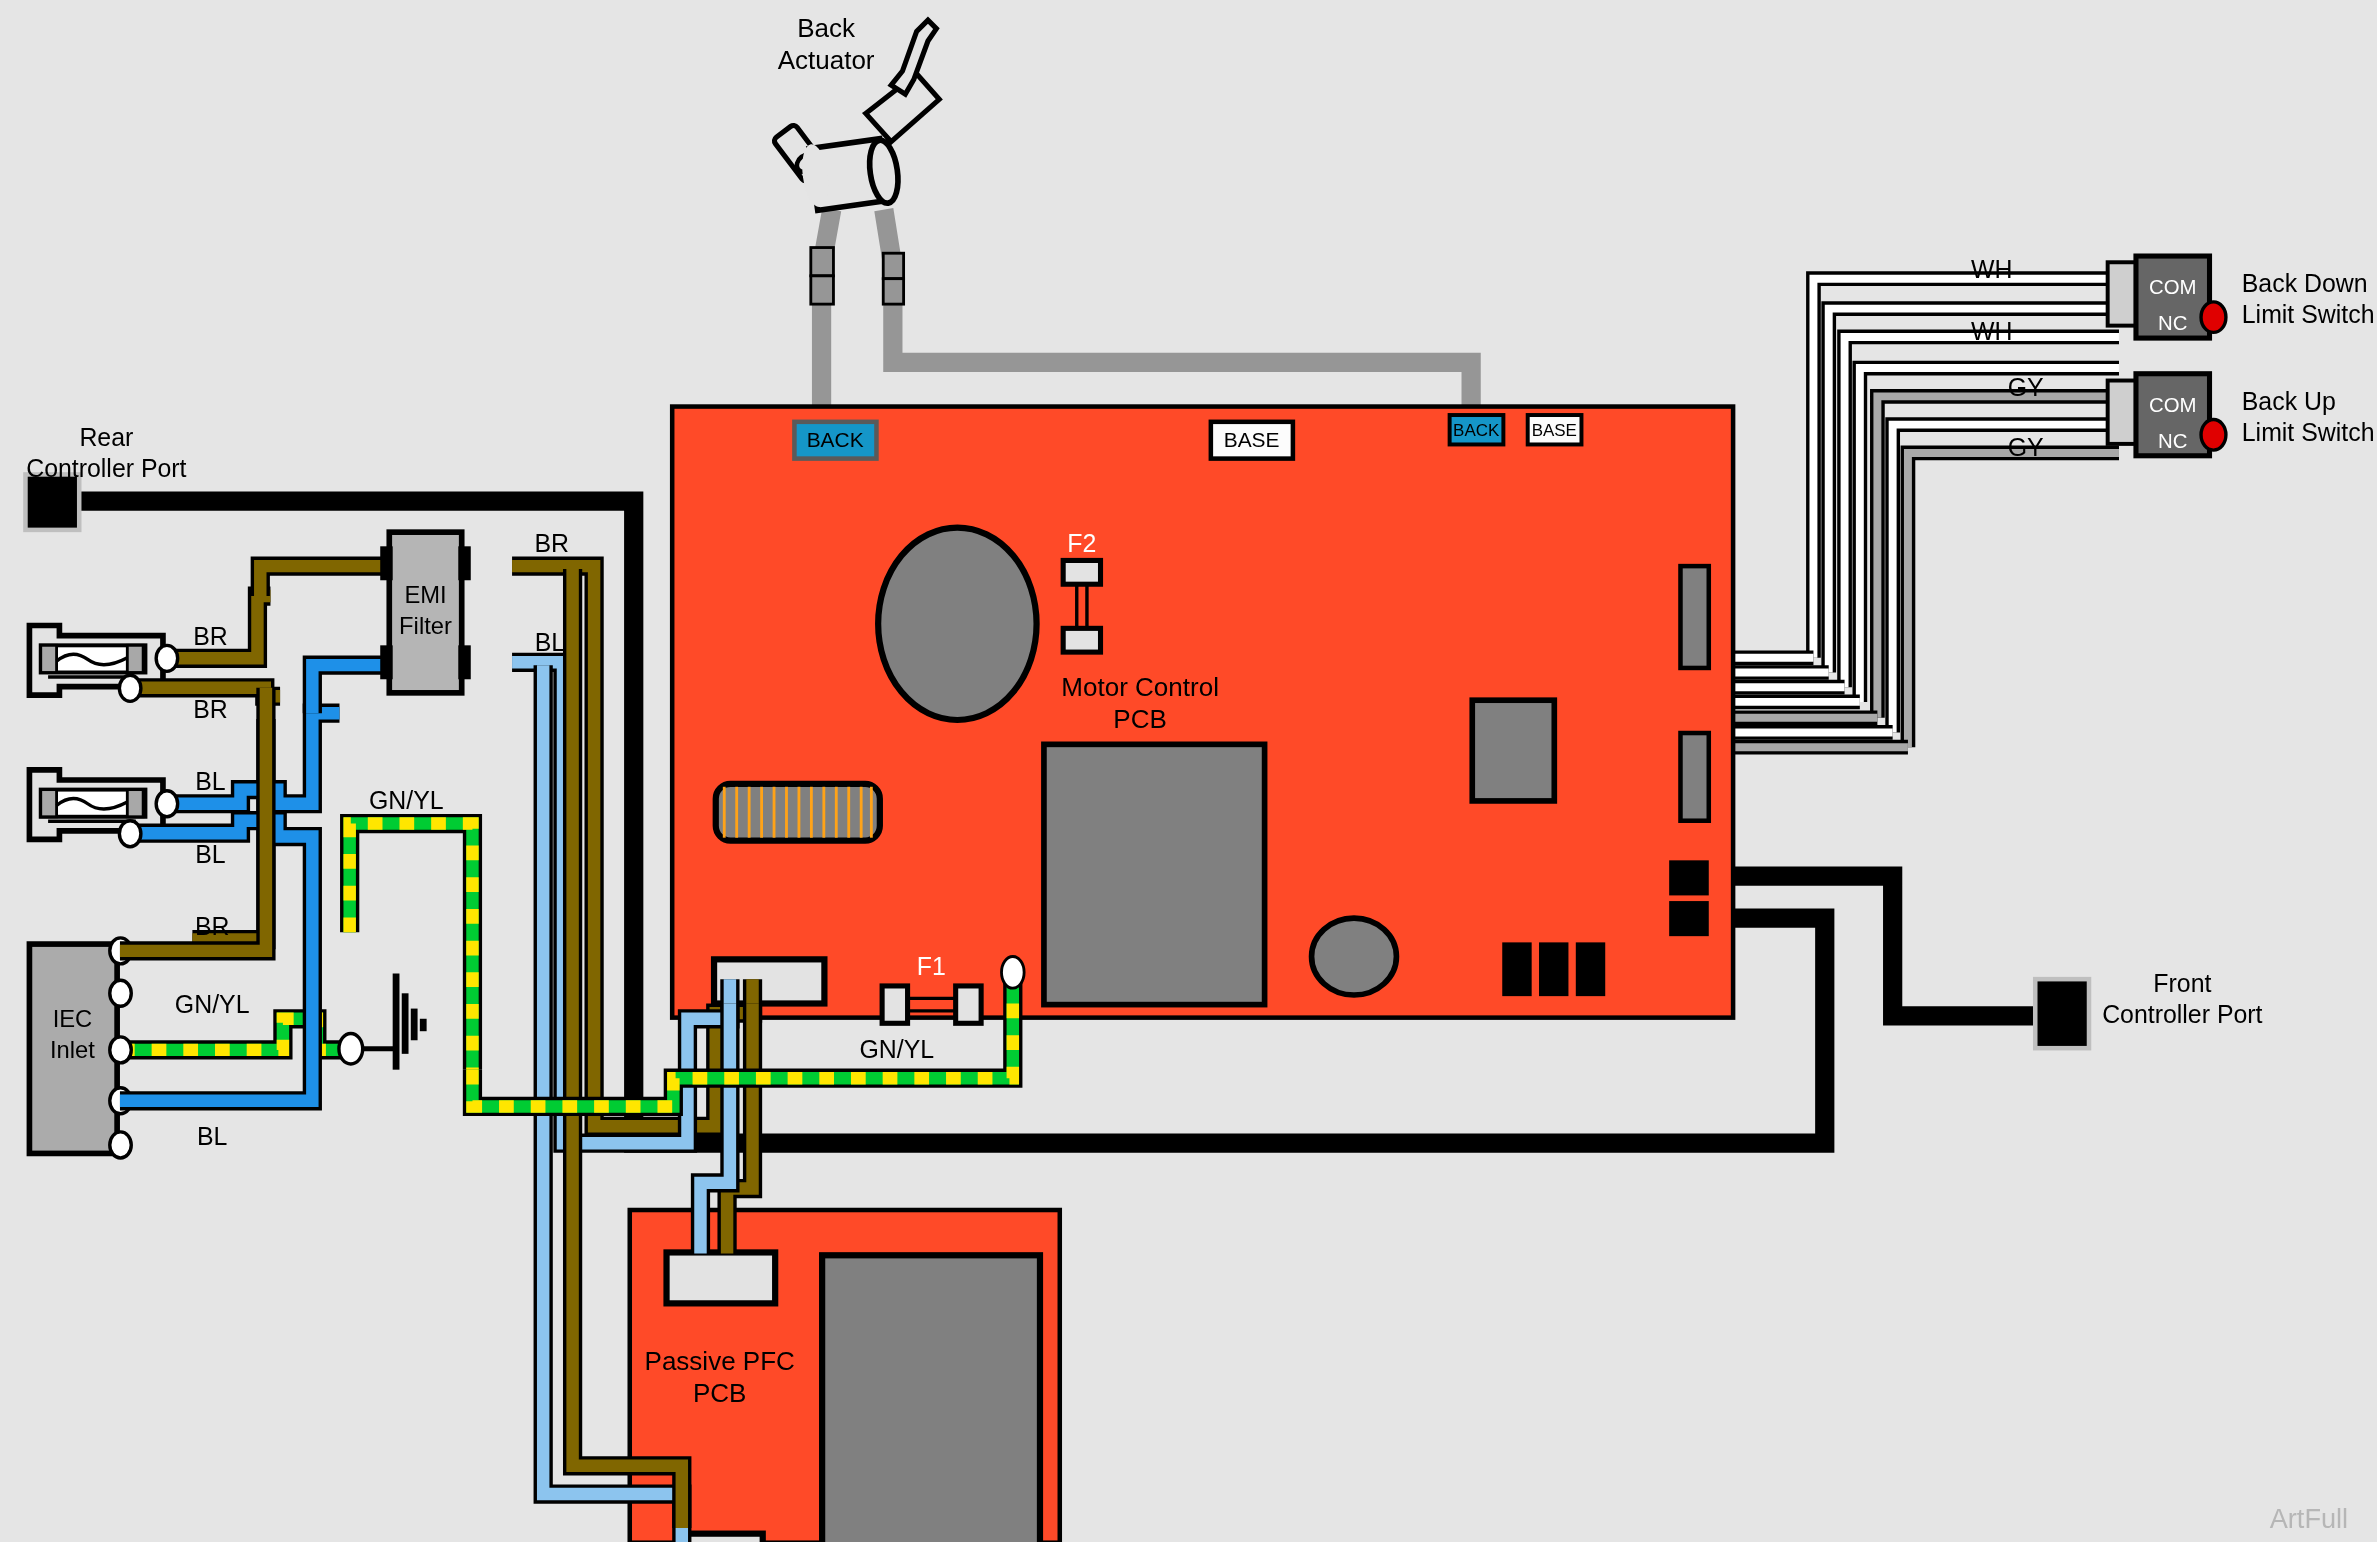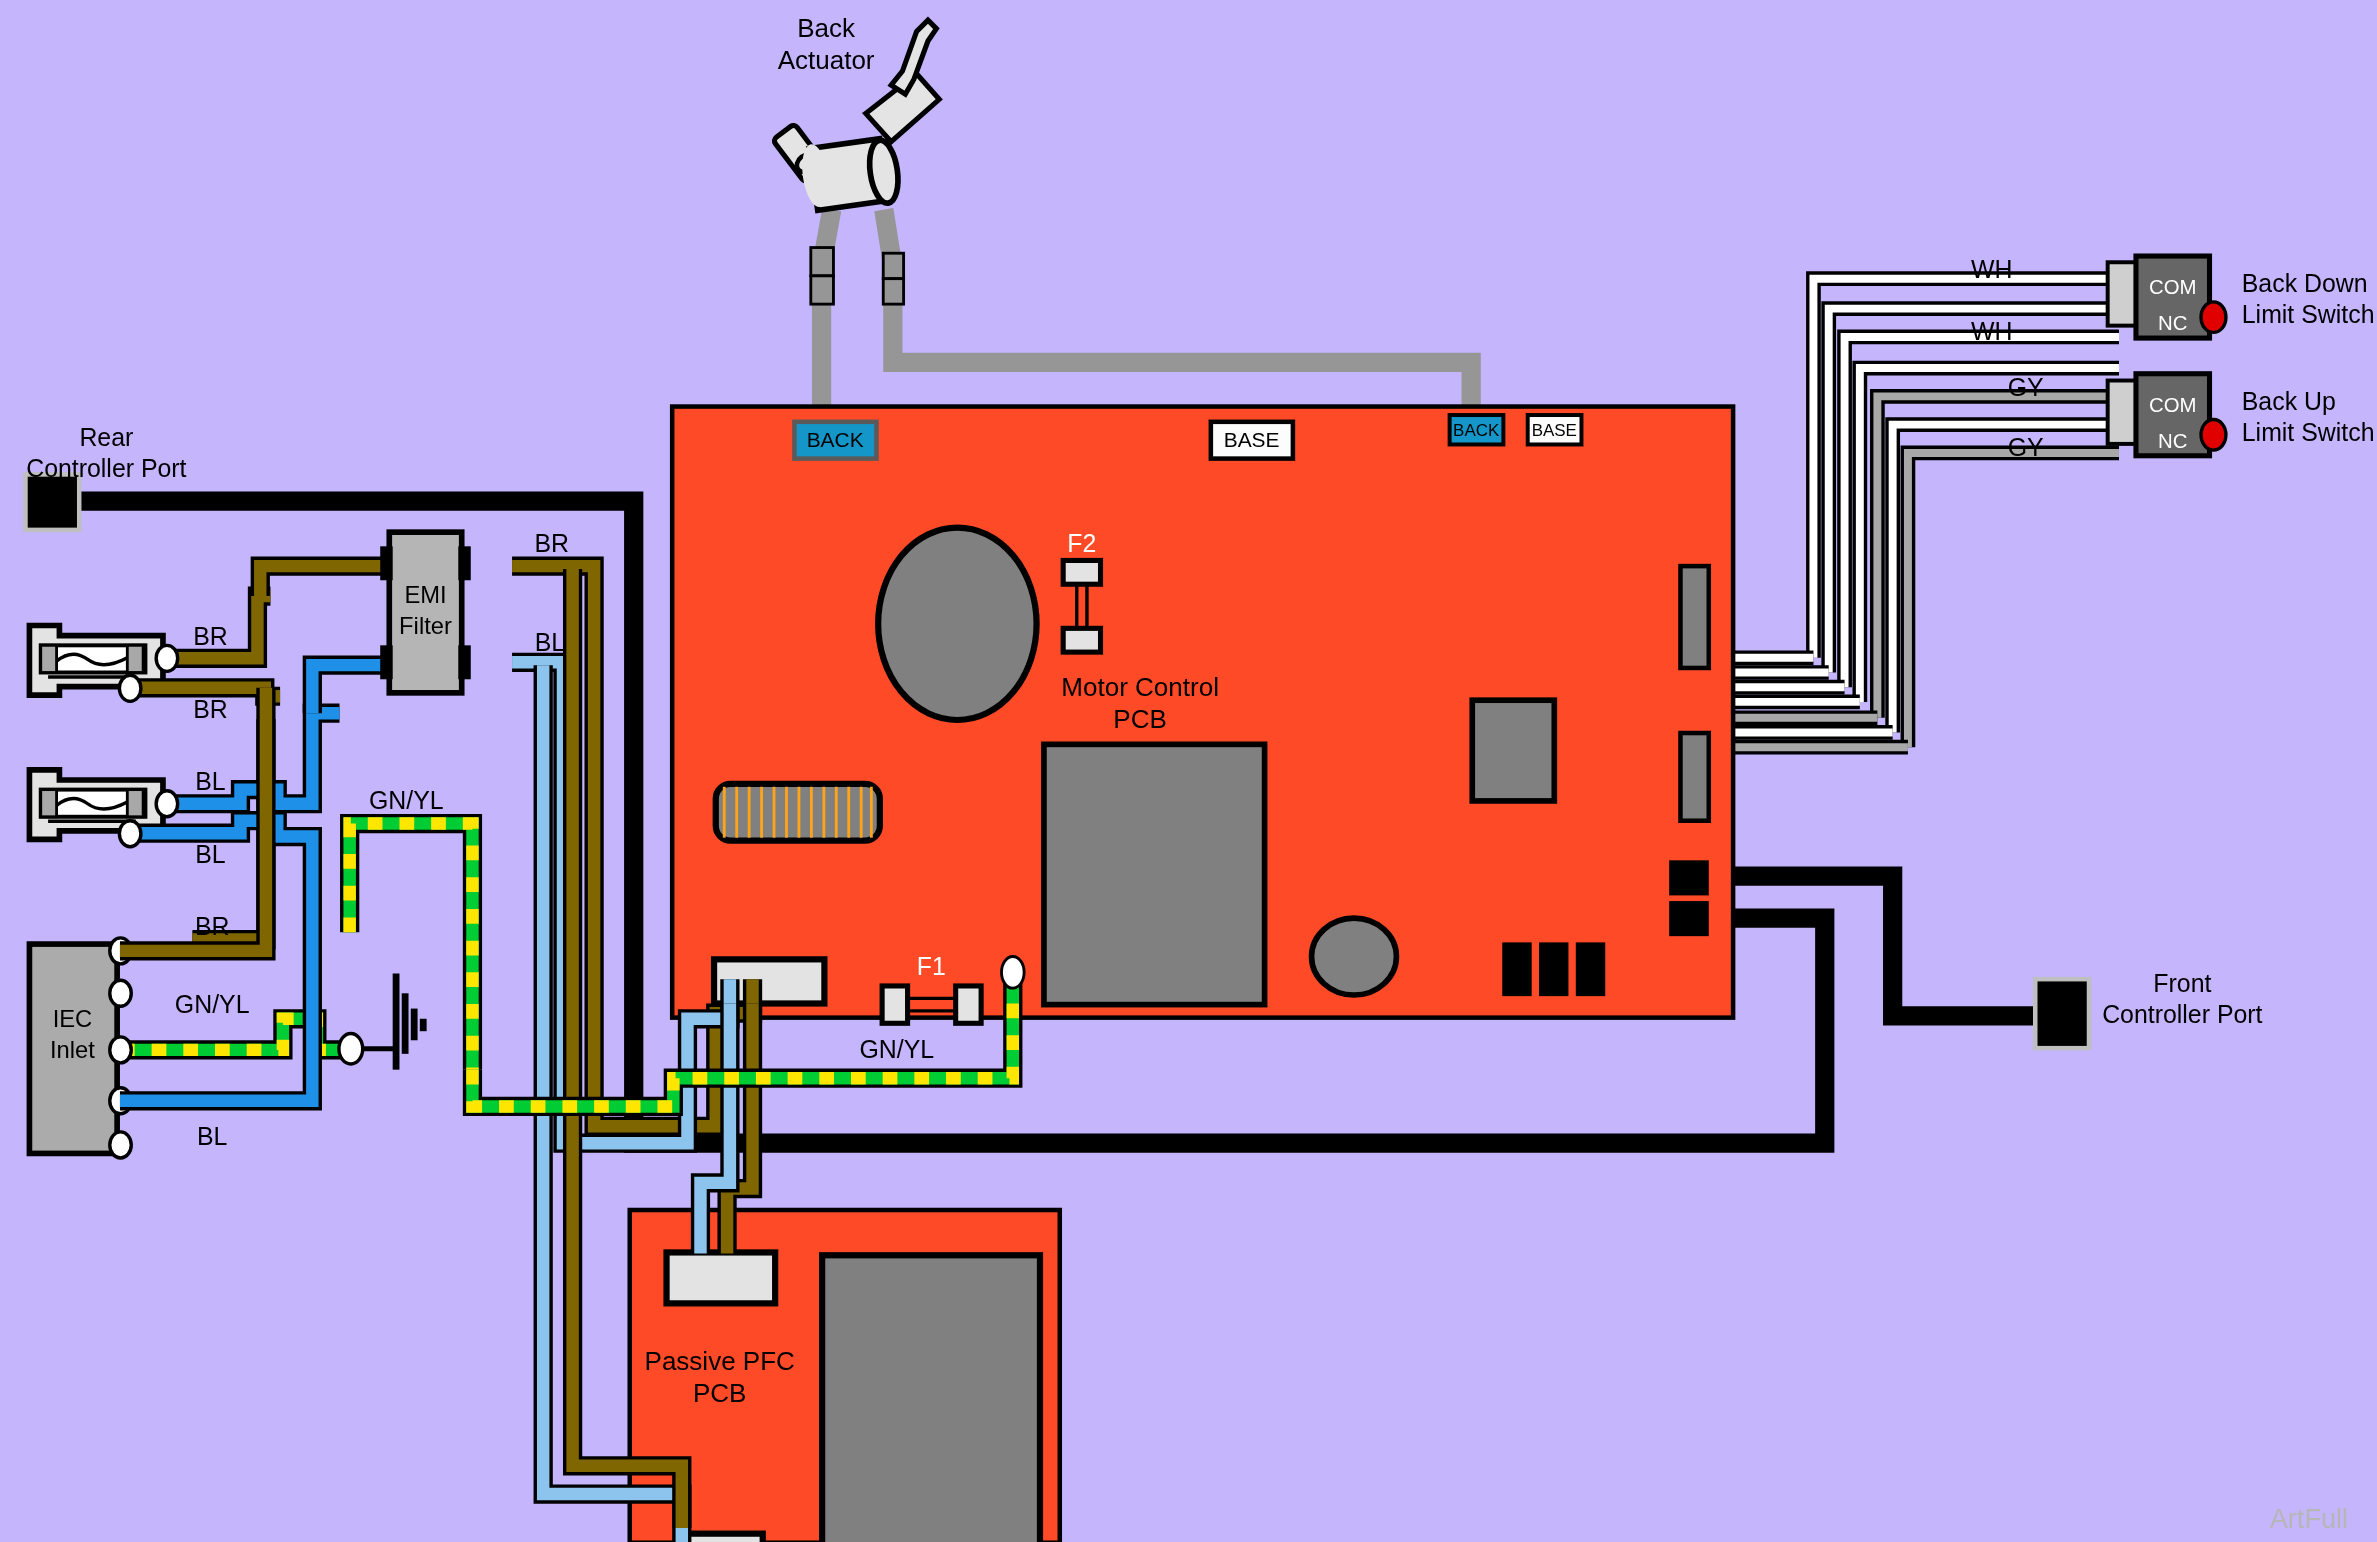--- a/index.html
+++ b/index.html
@@ -1,17 +1,17 @@
 <!DOCTYPE html>
 <html style="font-size:9px"><head>
 <meta charset="utf-8">
 <style>
   html,body{margin:0;padding:0;background:#ffffff;}
   body{font-family:"Liberation Sans",sans-serif;}
-  #stage{position:relative;width:2377px;height:1543px;background:#c4b5fd;overflow:hidden;}
+  #stage{position:relative;width:2377px;height:1543px;background:#e5e5e5;overflow:hidden;}
   svg#diagram{position:absolute;left:0;top:0;width:2377px;height:1543px;}
   .lbl{font-family:"Liberation Sans",sans-serif;fill:#000;}
   .wmk{font-family:"Liberation Sans",sans-serif;fill:#b6b6b6;}
   .white-lbl{font-family:"Liberation Sans",sans-serif;fill:#ffffff;}
 </style>
 </head>
 <body>
 
 <div id="stage">
 <svg id="diagram" viewBox="0 0 4201 2726">

